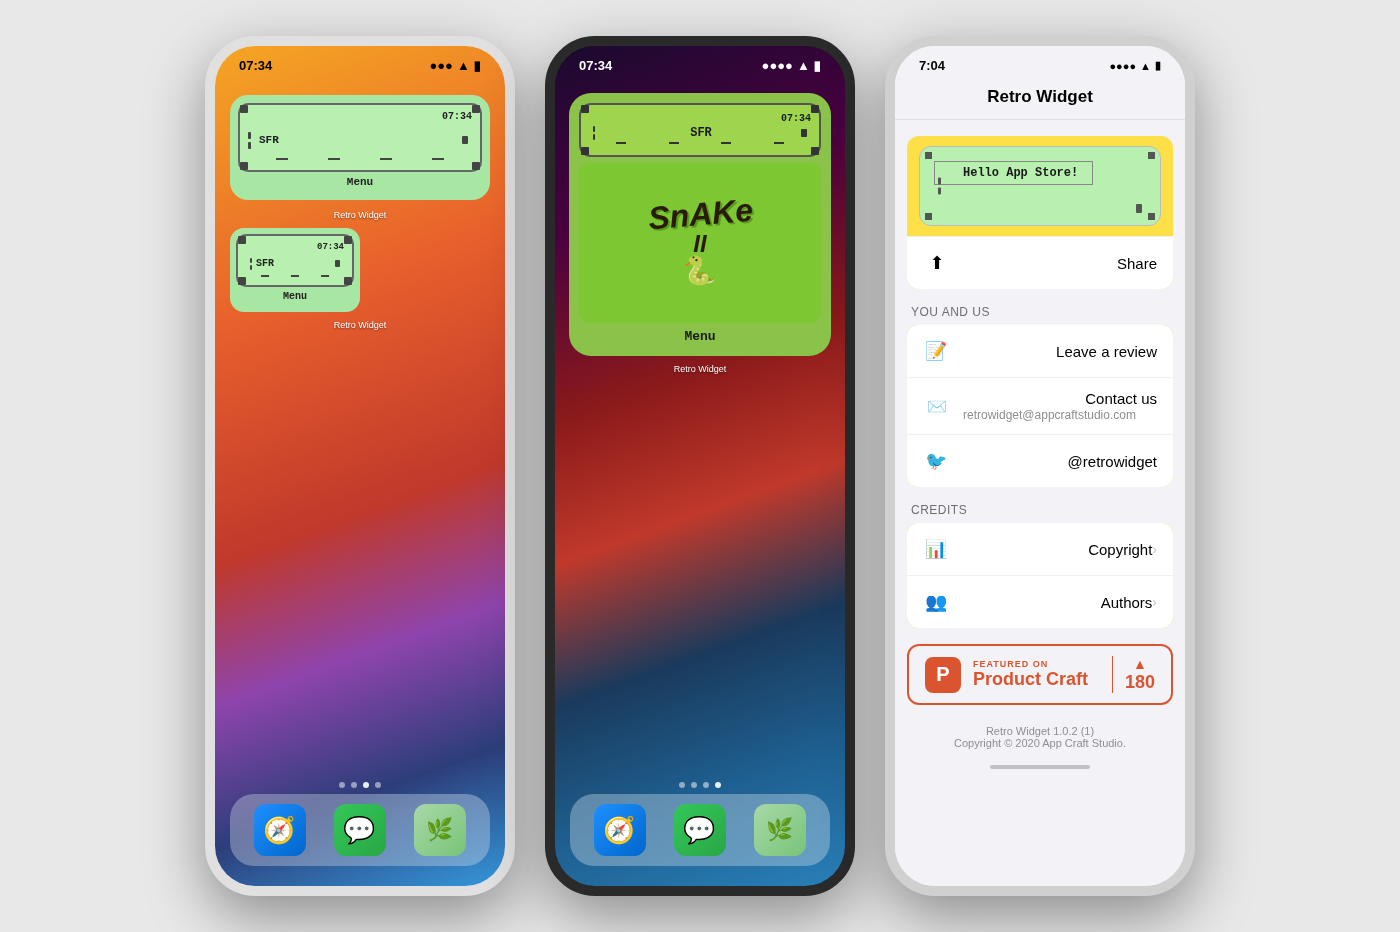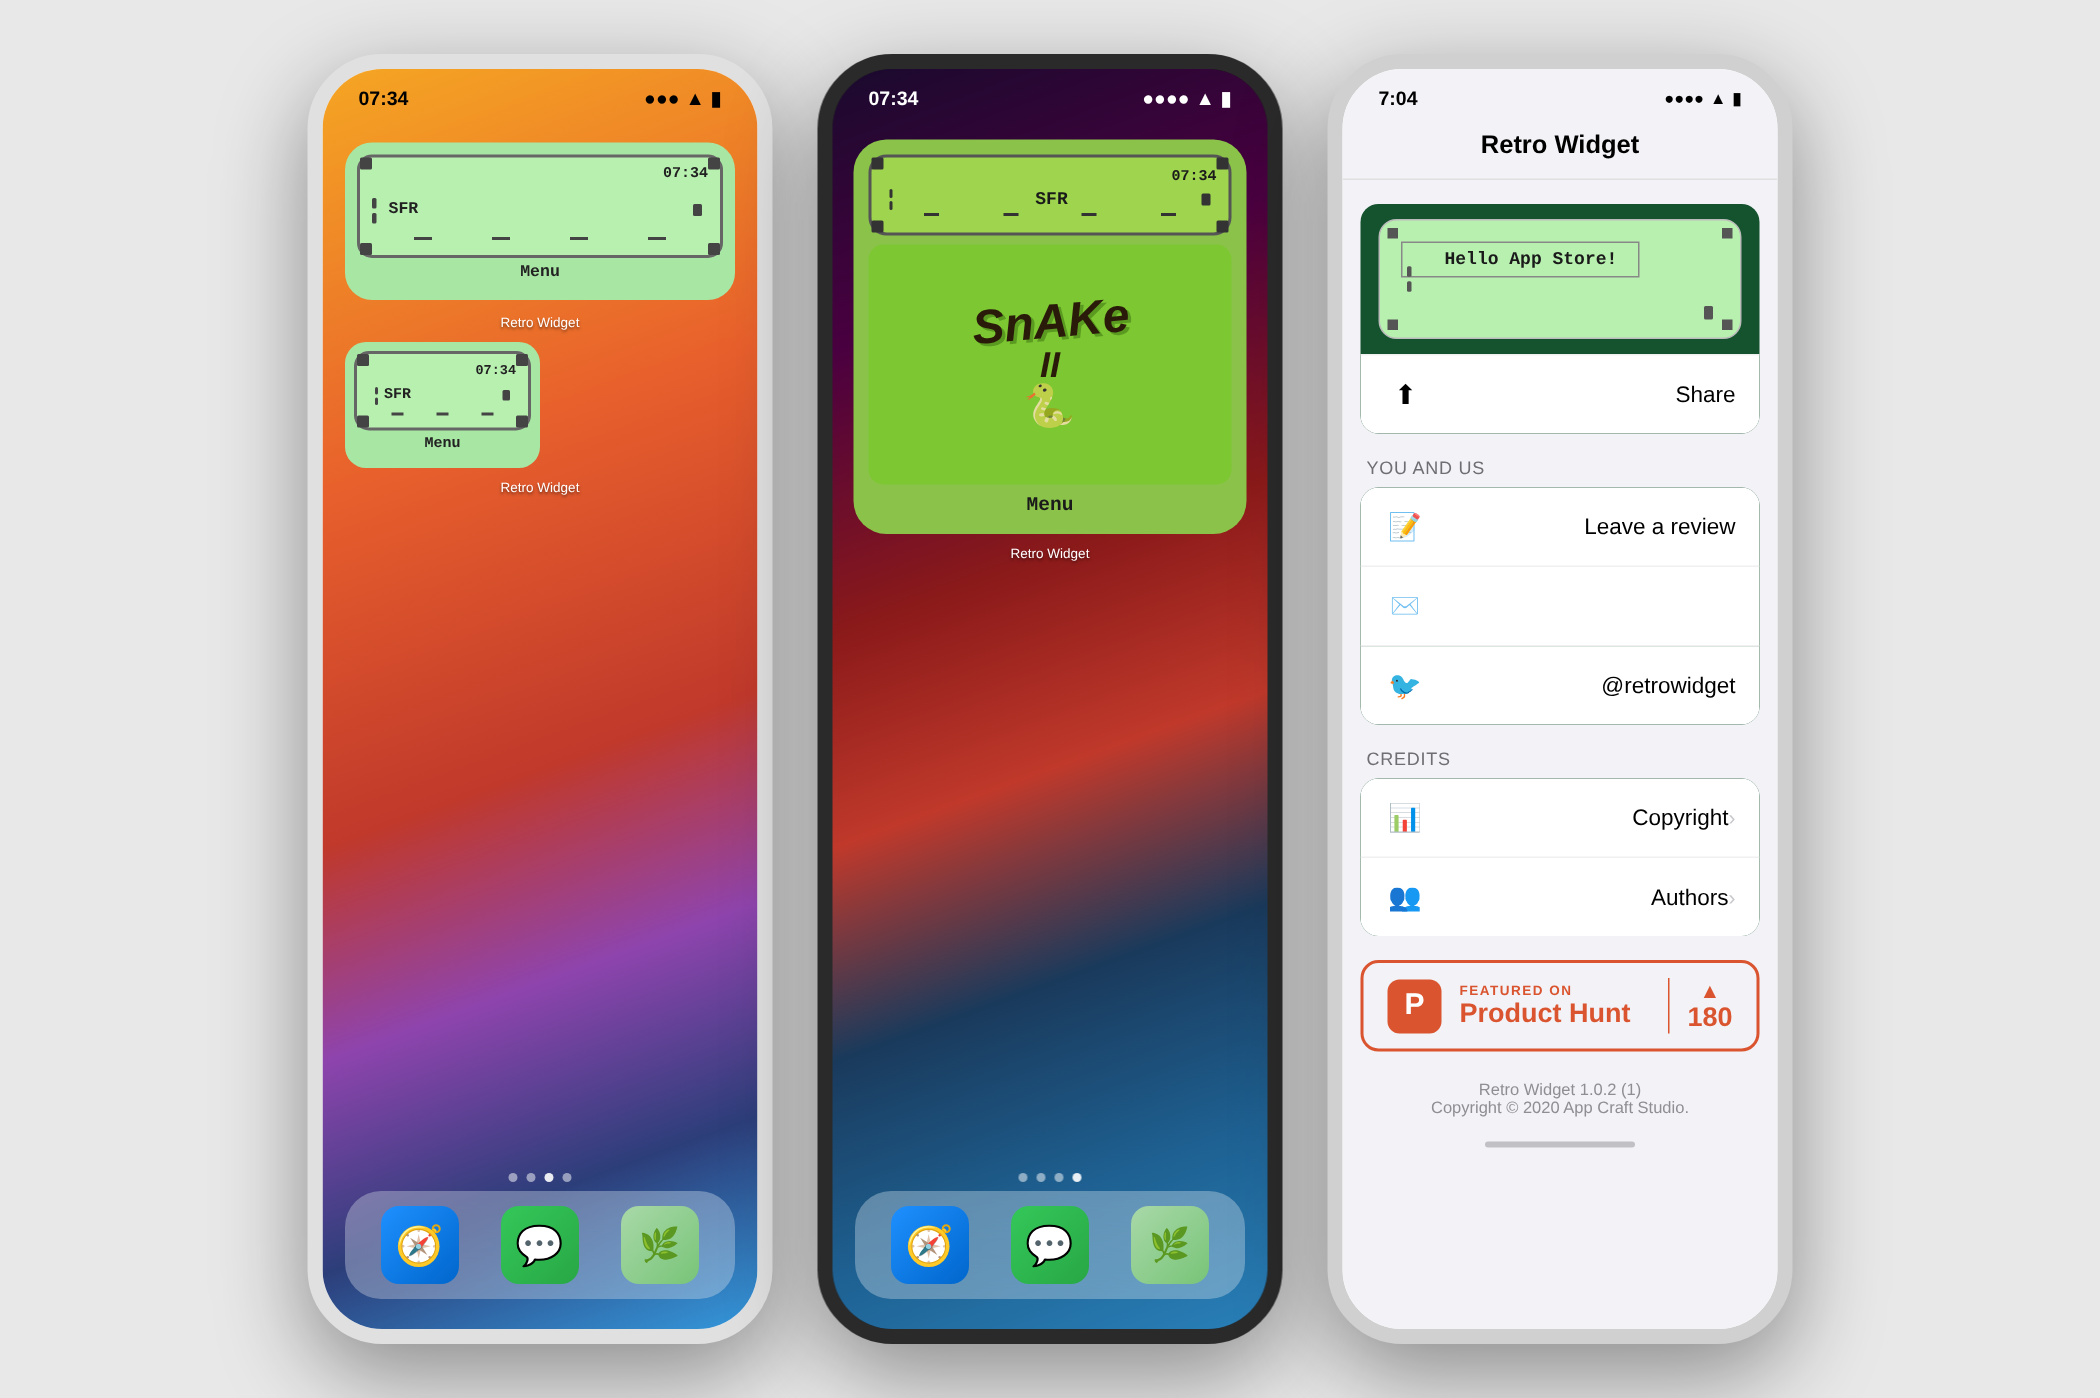--- a/index.html
+++ b/index.html
@@ -243,21 +243,21 @@
       margin: 16px 0 0;
     }
     .settings-label {
       font-size: 12px;
       color: #6e6e73;
       text-transform: uppercase;
       letter-spacing: 0.5px;
       padding: 0 16px 6px;
     }
     .settings-card {
-      background: #14532d;
+      background: #fde047;
       border-radius: 12px;
       margin: 0 12px;
       overflow: hidden;
     }
     .settings-row {
       display: flex;
       align-items: center;
       padding: 12px 16px;
       border-bottom: 1px solid #f0f0f0;
       background: #fff;
@@ -584,20 +584,24 @@
                 <span style="font-size:18px;">📝</span>
               </div>
               <div class="settings-row-content">
                 <div class="settings-row-title">Leave a review</div>
               </div>
             </div>
             <div class="settings-row">
               <div class="settings-row-icon">
                 <span style="font-size:16px;">✉️</span>
               </div>
+              <div class="settings-row-content">
+                <div class="settings-row-title">Contact us</div>
+                <div class="settings-row-subtitle">retrowidget@appcraftstudio.com</div>
+              </div>
             </div>
             <div class="settings-row">
               <div class="settings-row-icon">
                 <span style="font-size:18px;color:#1da1f2;">🐦</span>
               </div>
               <div class="settings-row-content">
                 <div class="settings-row-title">@retrowidget</div>
               </div>
             </div>
           </div>
@@ -624,21 +628,21 @@
               </div>
               <span class="settings-chevron">›</span>
             </div>
           </div>
         </div>
 
         <div class="product-hunt-badge">
           <div class="ph-logo">P</div>
           <div class="ph-text-area">
             <div class="ph-featured">FEATURED ON</div>
-            <div class="ph-name">Product Hunt</div>
+            <div class="ph-name">Product Craft</div>
           </div>
           <div class="ph-count-box">
             <span class="ph-arrow" style="color:#da552f;">▲</span>
             <span class="ph-count">180</span>
           </div>
         </div>
 
         <div class="app-footer">
           <div>Retro Widget 1.0.2 (1)</div>
           <div>Copyright © 2020 App Craft Studio.</div>

